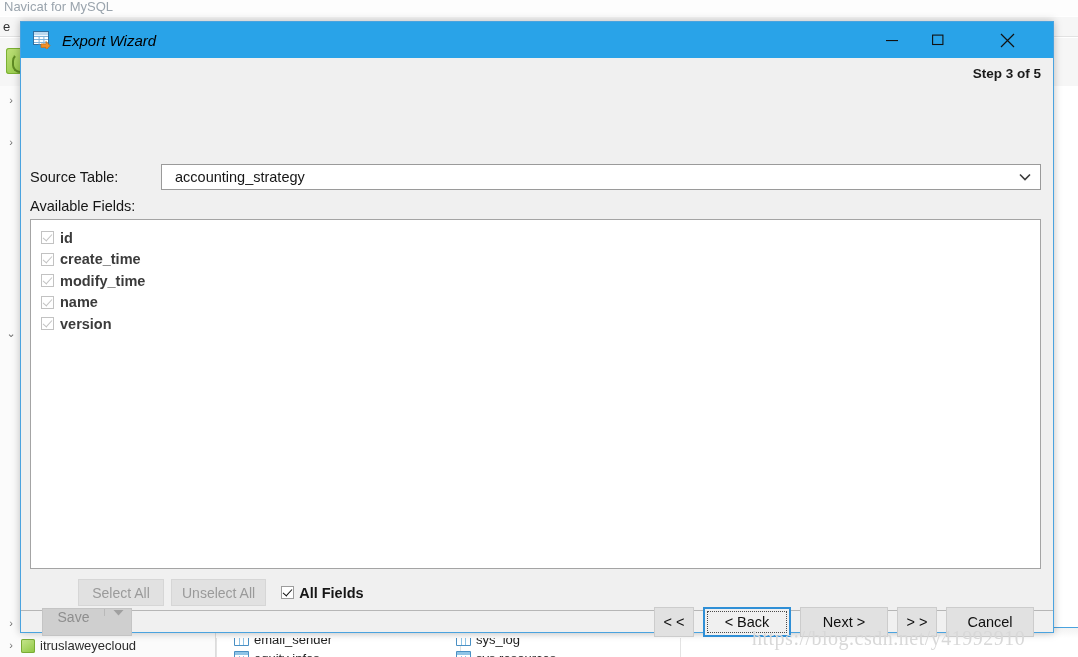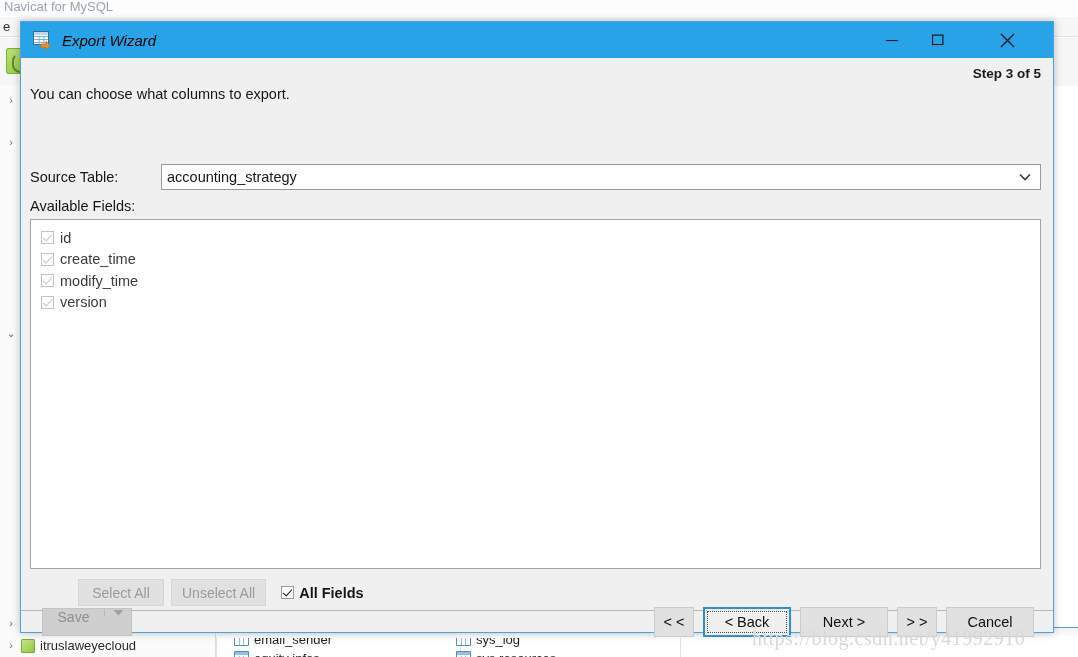--- a/index.html
+++ b/index.html
@@ -280,21 +280,21 @@
     flex: 1 1 auto;
     height: 26px;
     background: #ffffff;
     border: 1px solid #9a9a9a;
     box-sizing: border-box;
     display: flex;
     align-items: center;
     position: relative;
   }
   #src-value {
-    padding-left: 5px;
+    padding-left: 13px;
     font-size: 14.5px;
     color: #161616;
   }
   #src-arrow {
     position: absolute;
     right: 9px;
     top: 0; bottom: 0;
     display: flex;
     align-items: center;
     color: #4b4b4b;
@@ -311,20 +311,21 @@
     position: absolute;
     left: 9px;
     top: 161px;
     right: 12px;
     height: 350px;
     background: #ffffff;
     border: 1px solid #a4a4a4;
     box-sizing: border-box;
     padding: 7px 0 0 10px;
     overflow: auto;
+    font-weight: bold;
   }
   .field-row {
     height: 21.5px;
     display: flex;
     align-items: center;
     gap: 6px;
     font-size: 14.5px;
     color: #3b3b3b;
     white-space: nowrap;
   }
@@ -562,21 +563,20 @@
     <span class="win-btn" id="btn-close">
       <svg width="15" height="15" viewBox="0 0 15 15">
           <path d="M1 1 L14 14 M14 1 L1 14" stroke="#111" stroke-width="1.2" fill="none"></path>
         </svg>
     </span>
   </div>
 
   <div id="dlg-body">
 
     <div id="step-label">Step 3 of 5</div>
-    <div id="intro-text">You can choose what columns to export.</div>
 
     <div id="src-row">
       <span id="src-label">Source Table:</span>
       <div id="src-combo">
         <span id="src-value">accounting_strategy</span>
         <span id="src-arrow">
           <svg width="12" height="8" viewBox="0 0 12 8">
               <path d="M1 1.5 L6 6.5 L11 1.5" stroke="#3c3c3c" stroke-width="1.6" fill="none"></path>
             </svg>
         </span>
@@ -593,20 +593,24 @@
       <div class="field-row">
         <span class="chk dim checked"></span>
         <span>create_time</span>
       </div>
       <div class="field-row">
         <span class="chk dim checked"></span>
         <span>modify_time</span>
       </div>
       <div class="field-row">
         <span class="chk dim checked"></span>
+        <span>name</span>
+      </div>
+      <div class="field-row">
+        <span class="chk dim checked"></span>
         <span>version</span>
       </div>
     </div>
 
     <div id="sel-row">
       <div class="btn disabled">Select All</div>
       <div class="btn disabled">Unselect All</div>
       <div id="allfields-wrap">
         <span class="chk checked"></span>
         <span>All Fields</span>

